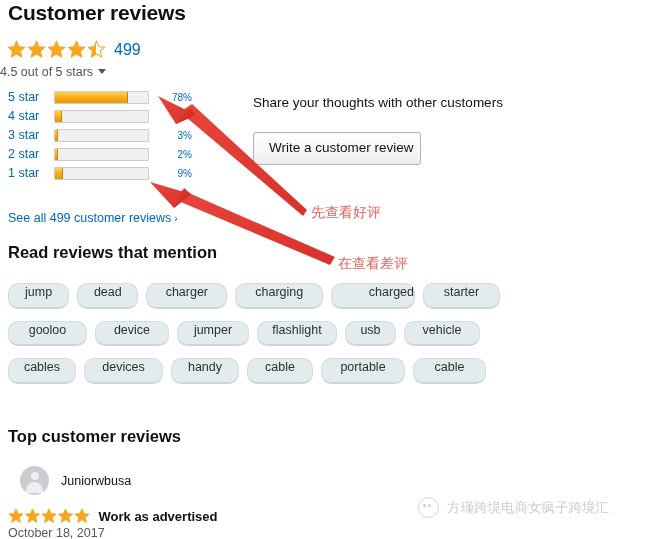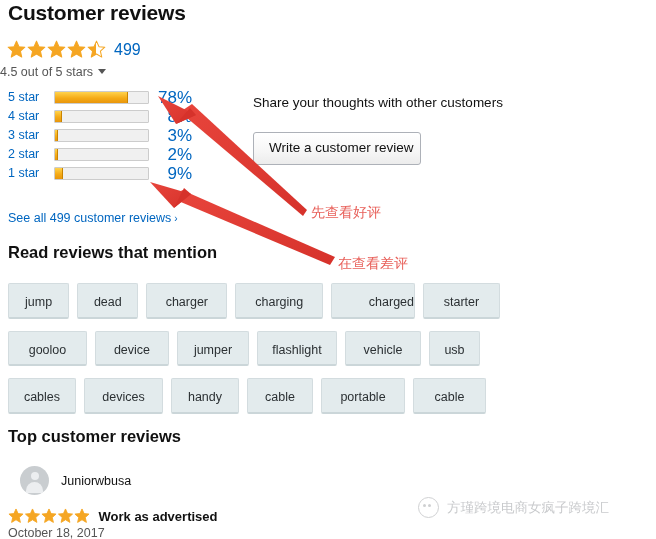--- a/index.html
+++ b/index.html
@@ -103,21 +103,21 @@
     position: absolute;
     left: 0; top: 0; bottom: 0;
     background: linear-gradient(to bottom, #ffd34d 0%, #f5ab17 55%, #e8960c 100%);
     border-right: 1px solid #c98400;
     box-sizing: border-box;
   }
   .hist-pct {
     width: 34px;
     text-align: right;
     padding-left: 9px;
-    font-size: 17px;
+    font-size: 10px;
     color: #0066c0;
     line-height: 1;
   }
 
   
   .see-all {
     position: absolute;
     left: 8px;
     top: 211px;
     font-size: 12.5px;
@@ -172,24 +172,24 @@
     width: 500px;
   }
   .tag-row {
     display: flex;
     margin-bottom: 12px;
   }
   .tag {
     background: #e3ebed;
     border: 1px solid #d3dcdf;
     border-bottom: 2px solid #cbd6d9;
-    border-radius: 2px;
+    border-radius: 10px;
     font-size: 12.5px;
     color: #2b3033;
-    padding: 12px 0 8px 0;
+    padding: 2px 0 8px 0;
     text-align: center;
     margin-right: 8px;
     cursor: pointer;
     box-sizing: border-box;
     line-height: 1;
   }
 
   
   .reviewer-line {
     position: absolute;
@@ -402,22 +402,22 @@
         <div class="tag" style="width: 82px;">charger</div>
         <div class="tag" style="width: 89px;">charging</div>
         <div class="tag" style="width: 85px; text-align: right;">charged</div>
         <div class="tag" style="width: 78px;">starter</div>
       </div>
       <div class="tag-row">
         <div class="tag" style="width: 79px;">gooloo</div>
         <div class="tag" style="width: 74px;">device</div>
         <div class="tag" style="width: 72px;">jumper</div>
         <div class="tag" style="width: 80px;">flashlight</div>
+        <div class="tag" style="width: 51px;">usb</div>
         <div class="tag" style="width: 76px;">vehicle</div>
-        <div class="tag" style="width: 51px;">usb</div>
       </div>
       <div class="tag-row">
         <div class="tag" style="width: 68px;">cables</div>
         <div class="tag" style="width: 79px;">devices</div>
         <div class="tag" style="width: 68px;">handy</div>
         <div class="tag" style="width: 66px;">cable</div>
         <div class="tag" style="width: 84px;">portable</div>
         <div class="tag" style="width: 73px;">cable</div>
       </div>
     </div>

